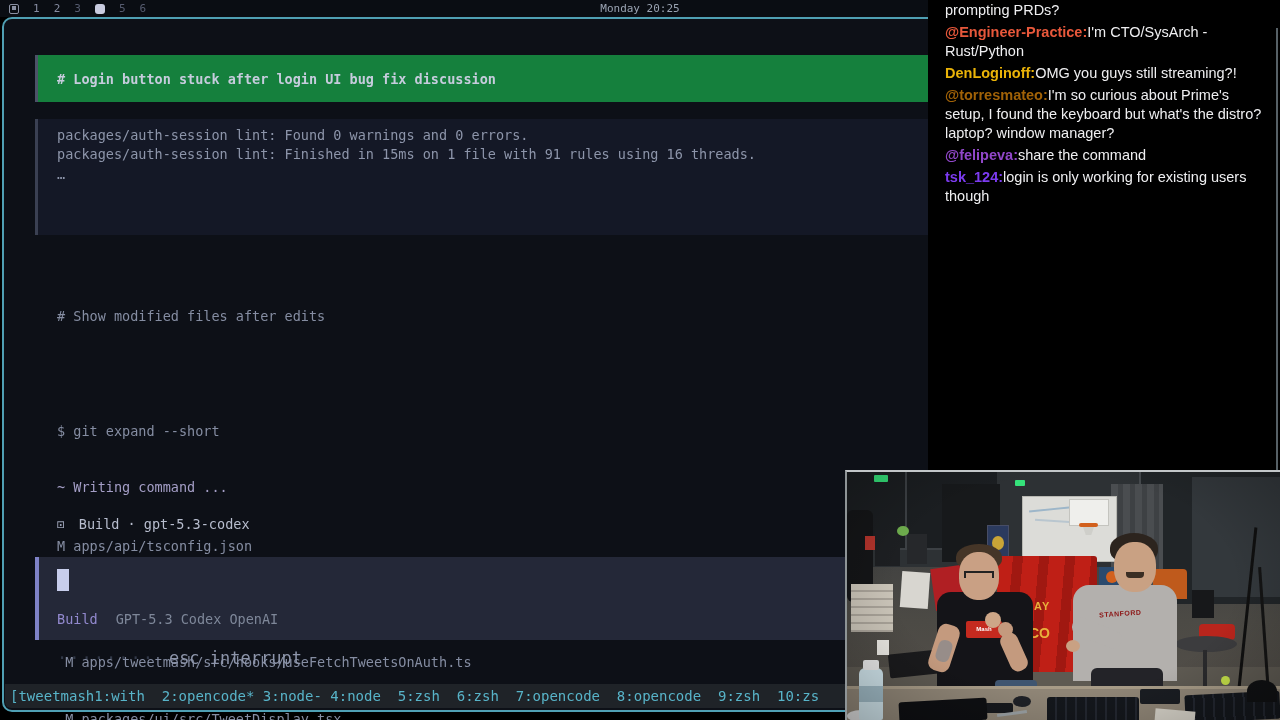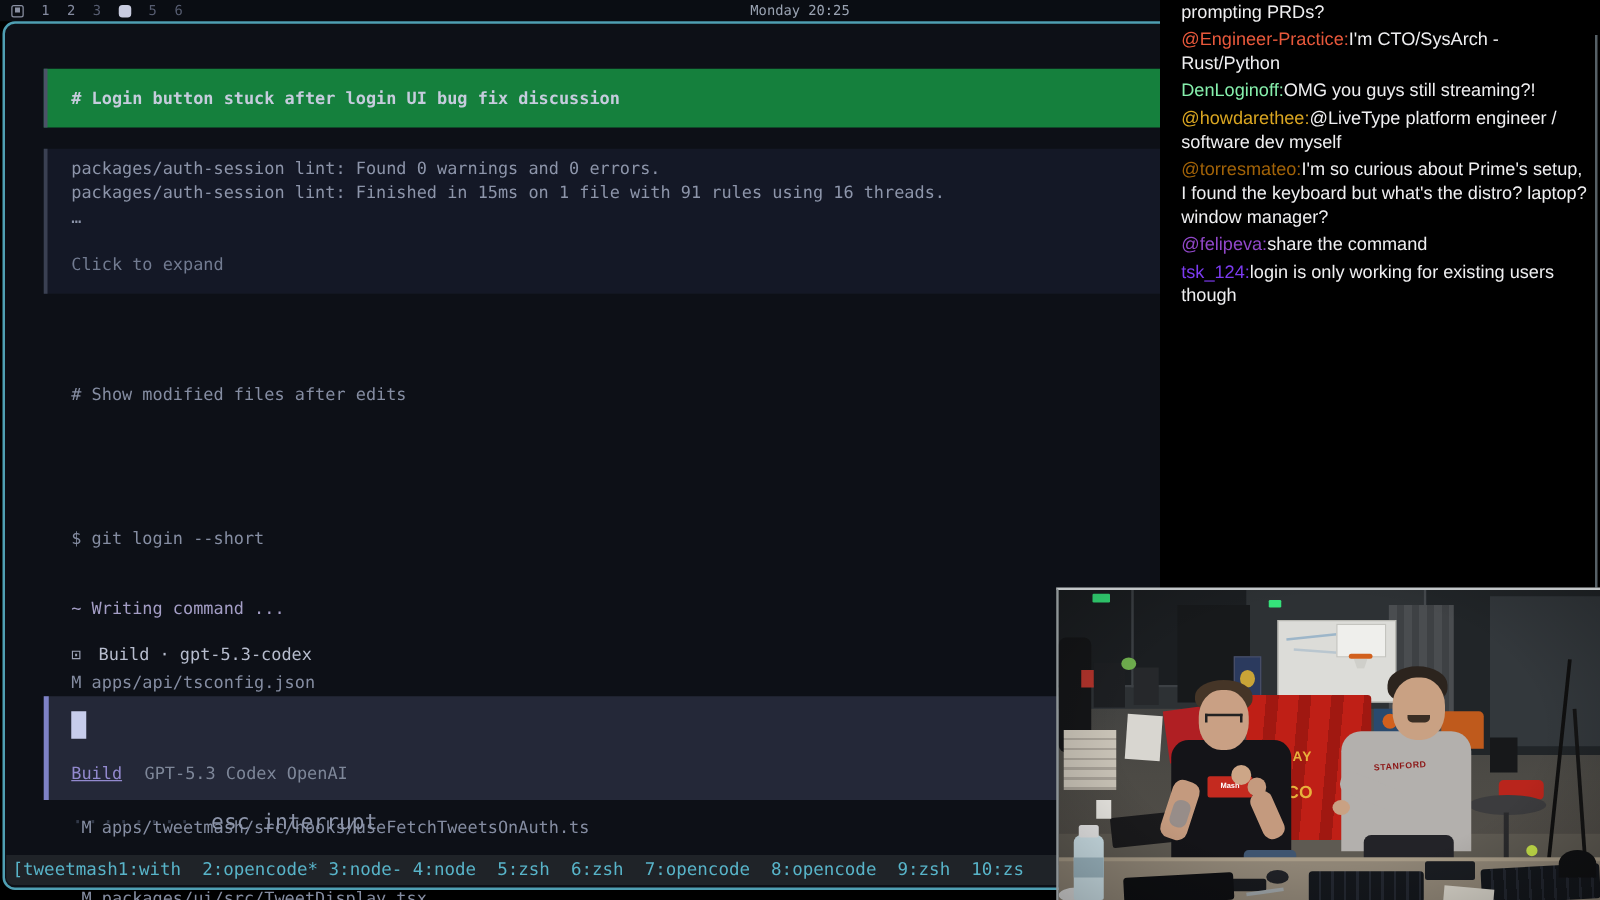--- a/index.html
+++ b/index.html
@@ -34,36 +34,36 @@
     color: #858da2; white-space: pre; }
 
   .writing-line { position: absolute; left: 57px; top: 479px; z-index: 2; font-size: 13.5px; color: #a49ec6; }
   .build-line { position: absolute; left: 57px; top: 516px; z-index: 2; font-size: 13.5px; color: #b7bdce; }
   .build-line .bicon { color: #9ba1b5; font-size: 13px; margin-right: 14px; }
 
   .input-box { position: absolute; left: 35px; top: 557px; width: 893px; height: 83px; background: #242838;
     border-left: 4px solid #7e82c7; z-index: 2; }
   .cursor-block { position: absolute; left: 18px; top: 12px; width: 12px; height: 22px; background: #c7cdec; }
   .input-text { position: absolute; left: 18px; top: 54px; font-size: 13.5px; }
-  .input-text .lbl { color: #9289ce; text-decoration: underline; }
+  .input-text .lbl { color: #9289ce; }
   .input-text .mdl { color: #7e8799; margin-left: 18px; }
 
   .esc-line { position: absolute; left: 57px; top: 648px; z-index: 2; font-size: 17px; color: #8d95aa; }
   .esc-line .spin { color: #323949; letter-spacing: 2px; }
   .esc-line .hint { margin-left: 14px; }
 
   .tmux-bar { position: absolute; left: 5px; top: 684px; width: 1268px; height: 24px; background: #1f2328;
     z-index: 2; border-radius: 0 0 6px 6px; display: flex; align-items: center; }
   .tmux-bar .txt { margin-left: 5px; font-size: 14px; color: #58b4c9; white-space: pre; }
 
   
   .chat-panel { position: absolute; left: 928px; top: 0; width: 352px; height: 720px; background: #000;
     z-index: 5; padding: 1px 10px 0 17px; font-family: "Liberation Sans", "DejaVu Sans", sans-serif; }
   .chat-msg { font-size: 14.5px; line-height: 19px; color: #efeff1; margin-bottom: 3px; word-wrap: break-word; }
-  .chat-user { font-weight: normal; }
+  .chat-user { font-weight: bold; }
   .chat-scrollbar { position: absolute; left: 1276px; top: 28px; width: 2px; height: 442px; background: #566066; z-index: 6; }
 
   
   .webcam { position: absolute; left: 845px; top: 470px; width: 435px; height: 250px; z-index: 10;
     background: linear-gradient(#33373b, #4c4a45 60%, #55504a); overflow: hidden;
     border-top: 2px solid #c2c6c8; border-left: 2px solid #8e9496; }
   .webcam div { position: absolute; }
   .wall-top { left: 0; top: 0; width: 435px; height: 95px; background: #2d3134; }
   .glass-left { left: 0; top: 0; width: 150px; height: 78px; background: #1b1e21; border-bottom: 2px solid #3c4044; }
   .glass-left::after { content: ""; position: absolute; left: 58px; top: 0; width: 2px; height: 78px; background: #3c4044; }
@@ -167,27 +167,26 @@
 
 <div class="hdr-box">
   <span class="txt"># Login button stuck after login UI bug fix discussion</span>
 </div>
 
 <div class="lint-box">
   <div>packages/auth-session lint: Found 0 warnings and 0 errors.</div>
   <div>packages/auth-session lint: Finished in 15ms on 1 file with 91 rules using 16 threads.</div>
   <div>…</div>
   <div class="spacer"></div>
-  <div class="expand">Click to expand</div>
 </div>
 
 <div class="git-block">
   <div># Show modified files after edits</div>
   <div class="spacer"></div>
-  <div>$ git login --short</div>
+  <div>$ git expand --short</div>
   <div class="spacer"></div>
   <div>M apps/api/tsconfig.json</div>
   <div> M apps/header/src/Header.tsx</div>
   <div> M apps/tweetmash/src/hooks/useFetchTweetsOnAuth.ts</div>
   <div> M packages/ui/src/TweetDisplay.tsx</div>
   
 </div>
 
 <div class="writing-line">~ Writing command ...</div>
 
@@ -206,22 +205,21 @@
   <span class="spin">········</span><span class="hint">esc interrupt</span>
 </div>
 
 <div class="tmux-bar">
   <span class="txt">[tweetmash1:with  2:opencode* 3:node- 4:node  5:zsh  6:zsh  7:opencode  8:opencode  9:zsh  10:zs</span>
 </div>
 
 <div class="chat-panel" id="chat-panel">
     <div class="chat-msg"><span>prompting PRDs?</span></div>
     <div class="chat-msg"><span class="chat-user" style="color: rgb(232, 88, 59);">@Engineer-Practice:</span><span>I'm CTO/SysArch - Rust/Python</span></div>
-    <div class="chat-msg"><span class="chat-user" style="color: #86efac;">DenLoginoff:</span><span>OMG you guys still streaming?!</span></div>
-    <div class="chat-msg"><span class="chat-user" style="color: rgb(217, 165, 33);">@howdarethee:</span><span>@LiveType platform engineer / software dev myself</span></div>
+    <div class="chat-msg"><span class="chat-user" style="color: #eab308;">DenLoginoff:</span><span>OMG you guys still streaming?!</span></div>
     <div class="chat-msg"><span class="chat-user" style="color: #a16207;">@torresmateo:</span><span>I'm so curious about Prime's setup, I found the keyboard but what's the distro? laptop? window manager?</span></div>
     <div class="chat-msg"><span class="chat-user" style="color: rgb(145, 71, 201);">@felipeva:</span><span>share the command</span></div>
     <div class="chat-msg"><span class="chat-user" style="color: rgb(124, 59, 240);">tsk_124:</span><span>login is only working for existing users though</span></div>
   </div>
 <div class="chat-scrollbar"></div>
 
 <div class="webcam">
   <div class="wall-top"></div>
   <div class="glass-left"></div>
   <div class="glass-right"></div>

